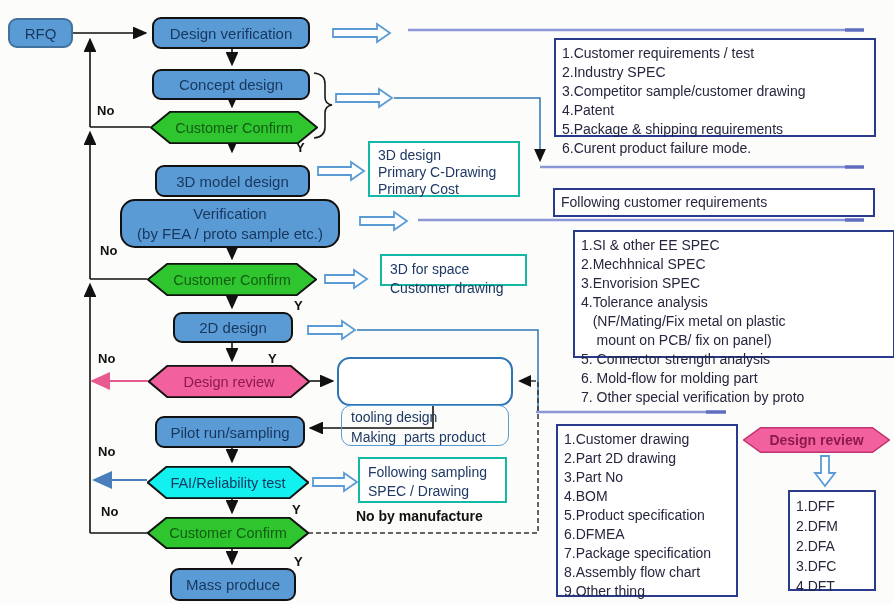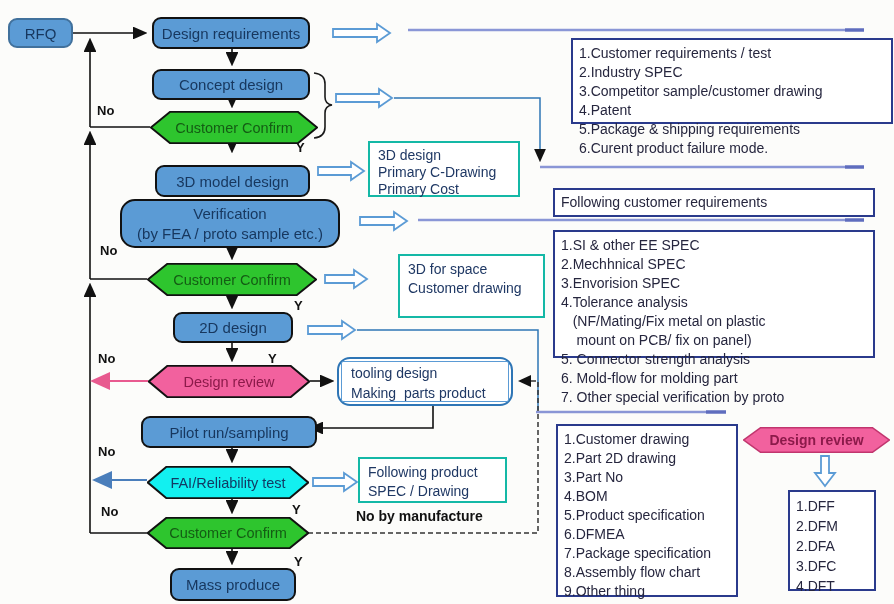--- a/index.html
+++ b/index.html
@@ -33,22 +33,22 @@
     position:absolute;z-index:2;background:#fff;border:2px solid #2a3a8c;
     box-sizing:border-box;color:#26263e;font-size:14px;line-height:19px;
     padding:4px 6px;text-align:left;
   }
   .listline{white-space:pre;}
   .tool-outer{
     position:absolute;z-index:2;background:#fff;border:2px solid #2e75b5;border-radius:13px;
     box-sizing:border-box;padding:2px;
   }
   .tool-inner{
-    width:100%;height:100%;box-sizing:border-box;border:1px solid #5b9bd5;border-radius:2px;
-    color:#1f3864;font-size:14px;line-height:20px;padding:1px 9px;text-align:left;
+    width:100%;height:100%;box-sizing:border-box;border:1px solid #5b9bd5;border-radius:10px;
+    color:#1f3864;font-size:14px;line-height:20px;padding:1px 9px;text-align:left;margin-top:44px;
   }
   .lbl{
     position:absolute;z-index:3;font-size:13px;font-weight:bold;color:#111;
   }
   .nbm{font-size:14px;}
 </style>
 </head>
 <body>
 
 <div id="canvas">
@@ -126,21 +126,21 @@
       <path d="M313,478 H344 V473 L357,482 L344,491 V486 H313 Z"></path>
       <path d="M821,456 V473 H815 L825,486 L835,473 H829 V456 Z"></path>
     </g>
   </svg>
 
   <div class="node rrect rfqbox" style="left:8px;top:18px;width:65px;height:30px;">
     <span>RFQ</span>
   </div>
 
   <div class="node rrect" style="left:152px;top:17px;width:158px;height:32px;">
-    <span>Design requirements</span>
+    <span>Design verification</span>
   </div>
 
   <div class="node rrect" style="left:152px;top:69px;width:158px;height:31px;">
     <span>Concept design</span>
   </div>
 
   <div class="node hex green" style="left:150px;top:111px;width:168px;height:33px;">
     <svg viewBox="0 0 200 40" preserveAspectRatio="none">
       <polygon points="24,1 176,1 199,20 176,39 24,39 1,20" fill="#2ec52e" stroke="#111" stroke-width="2" vector-effect="non-scaling-stroke"></polygon>
     </svg>
@@ -167,21 +167,21 @@
     <span>2D design</span>
   </div>
 
   <div class="node hex pink" style="left:148px;top:365px;width:162px;height:33px;">
     <svg viewBox="0 0 200 40" preserveAspectRatio="none">
       <polygon points="24,1 176,1 199,20 176,39 24,39 1,20" fill="#f2619e" stroke="#111" stroke-width="2" vector-effect="non-scaling-stroke"></polygon>
     </svg>
     <span class="hex-label">Design review</span>
   </div>
 
-  <div class="node rrect" style="left:141px;top:416px;width:176px;height:32px;">
+  <div class="node rrect" style="left:155px;top:416px;width:150px;height:32px;">
     <span>Pilot run/sampling</span>
   </div>
 
   <div class="node hex cyan" style="left:147px;top:466px;width:162px;height:33px;">
     <svg viewBox="0 0 200 40" preserveAspectRatio="none">
       <polygon points="24,1 176,1 199,20 176,39 24,39 1,20" fill="#12f0f0" stroke="#111" stroke-width="2" vector-effect="non-scaling-stroke"></polygon>
     </svg>
     <span class="hex-label">FAI/Reliability test</span>
   </div>
 
@@ -207,51 +207,51 @@
   <div class="lbl" style="left:101px;top:504px;">No</div>
   <div class="lbl" style="left:294px;top:554px;">Y</div>
   <div class="lbl nbm" style="left:356px;top:508px;">No by manufacture</div>
 
   <div class="whitebox" style="left:368px;top:141px;width:152px;height:56px;line-height:17px;">
     <div class="listline">3D design</div>
     <div class="listline">Primary C-Drawing</div>
     <div class="listline">Primary Cost</div>
   </div>
 
-  <div class="whitebox" style="left:398px;top:254px;width:147px;height:64px;">
+  <div class="whitebox" style="left:380px;top:254px;width:147px;height:32px;">
     <div class="listline">3D for space</div>
     <div class="listline">Customer drawing</div>
   </div>
 
   <div class="tool-outer" style="left:337px;top:357px;width:176px;height:49px;">
     <div class="tool-inner">
       <div class="listline">tooling design</div>
       <div class="listline">Making  parts product</div>
     </div>
   </div>
 
   <div class="whitebox" style="left:358px;top:457px;width:149px;height:46px;">
-    <div class="listline">Following product</div>
+    <div class="listline">Following sampling</div>
     <div class="listline">SPEC / Drawing</div>
   </div>
 
-  <div class="listbox" style="left:571px;top:38px;width:322px;height:86px;">
+  <div class="listbox" style="left:554px;top:38px;width:322px;height:99px;">
     <div class="listline">1.Customer requirements / test</div>
     <div class="listline">2.Industry SPEC</div>
     <div class="listline">3.Competitor sample/customer drawing</div>
     <div class="listline">4.Patent</div>
     <div class="listline">5.Package &amp; shipping requirements</div>
     <div class="listline">6.Curent product failure mode.</div>
   </div>
 
   <div class="listbox" style="left:553px;top:188px;width:322px;height:29px;display:flex;align-items:center;">
     <span>Following customer requirements</span>
   </div>
 
-  <div class="listbox" style="left:553px;top:230px;width:322px;height:128px;">
+  <div class="listbox" style="left:573px;top:230px;width:322px;height:128px;">
     <div class="listline">1.SI &amp; other EE SPEC</div>
     <div class="listline">2.Mechhnical SPEC</div>
     <div class="listline">3.Envorision SPEC</div>
     <div class="listline">4.Tolerance analysis</div>
     <div class="listline">   (NF/Mating/Fix metal on plastic</div>
     <div class="listline">    mount on PCB/ fix on panel)</div>
     <div class="listline">5. Connector strength analysis</div>
     <div class="listline">6. Mold-flow for molding part</div>
     <div class="listline">7. Other special verification by proto</div>
   </div>

